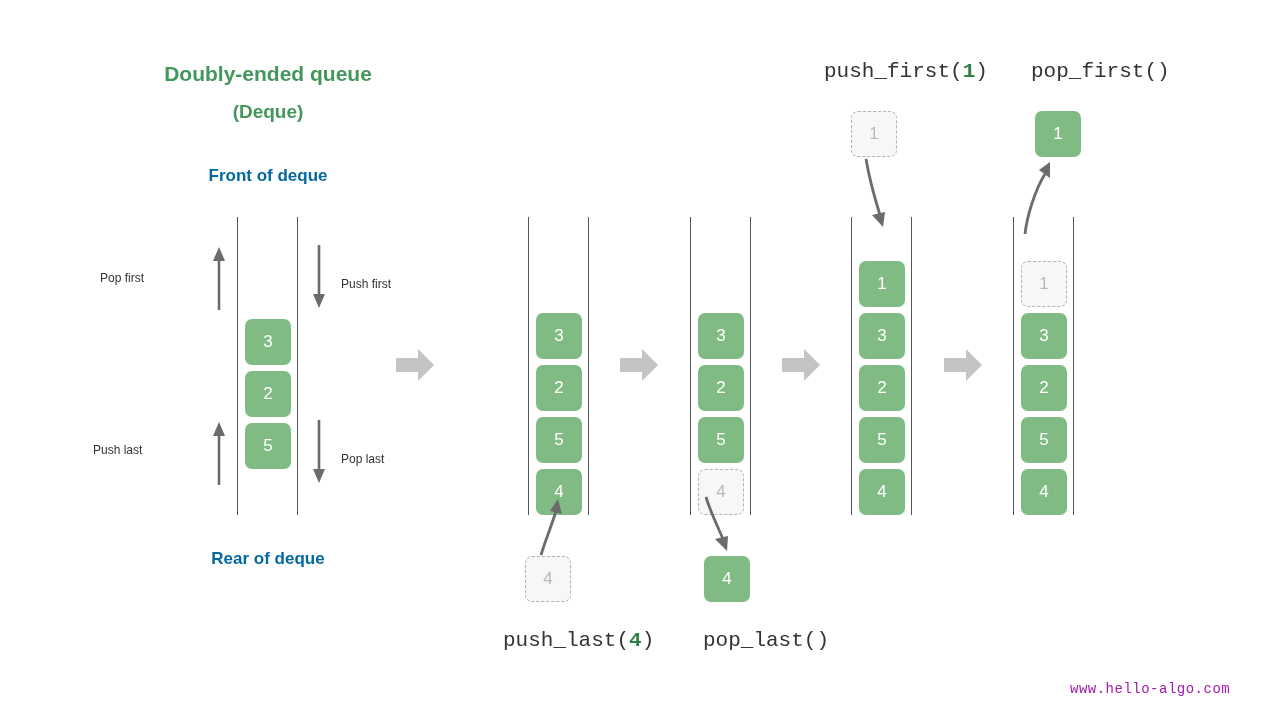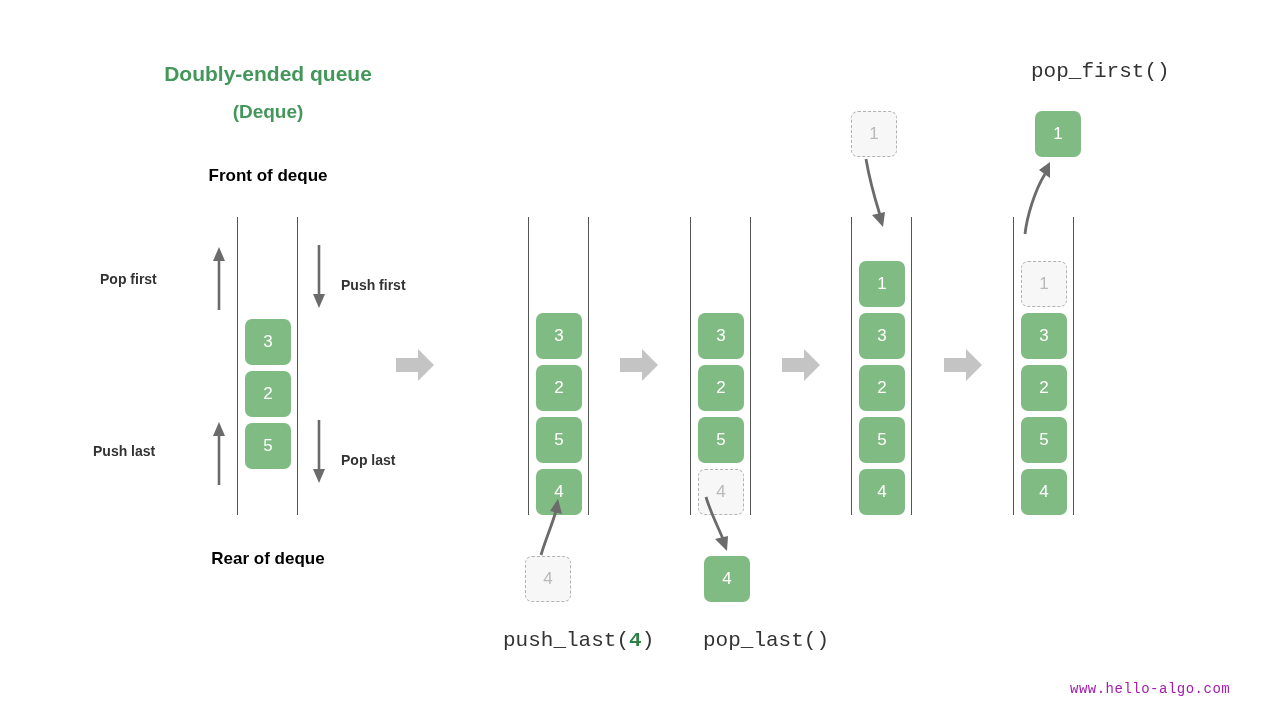--- a/index.html
+++ b/index.html
@@ -29,31 +29,31 @@
     text-align: center;
     color: #43975a;
     font-weight: bold;
     font-size: 21px;
     line-height: 38px;
     letter-spacing: 0px;
   }
   .title-line2 { font-size: 19px; }
 
   .edge-label {
-    color: #000000;
+    color: #0369a1;
     font-weight: bold;
     font-size: 17px;
     text-align: center;
     white-space: nowrap;
   }
 
   .side-label {
     color: #333333;
-    font-weight: bold;
-    font-size: 14px;
+    font-weight: normal;
+    font-size: 12px;
     white-space: nowrap;
   }
 
   .op-label {
     font-family: "Liberation Mono", "DejaVu Sans Mono", monospace;
     font-size: 21px;
     color: #333333;
     white-space: nowrap;
     letter-spacing: 0px;
   }
@@ -294,17 +294,20 @@
       <path d="M8 76 C10 58, 18 32, 28 16" stroke="#6b6b6b" stroke-width="2.8" fill="none"></path>
       <path d="M33 4 L33 20 L22 12 Z" fill="#6b6b6b"></path>
     </svg>
   </div>
 
   <div class="abs op-label" style="left:503px; top:629px;">
     <span>push_last(</span><span class="arg">4</span><span>)</span>
   </div>
   <div class="abs op-label" style="left:703px; top:629px;">pop_last()</div>
 
+  <div class="abs op-label" style="left:824px; top:60px;">
+    <span>push_first(</span><span class="arg">1</span><span>)</span>
+  </div>
   <div class="abs op-label" style="left:1031px; top:60px;text-align:center;">pop_first()</div>
 
   <div class="abs watermark" style="left:1070px; top:681px;">www.hello-algo.com</div>
 
 </div>
 
 </body></html>

